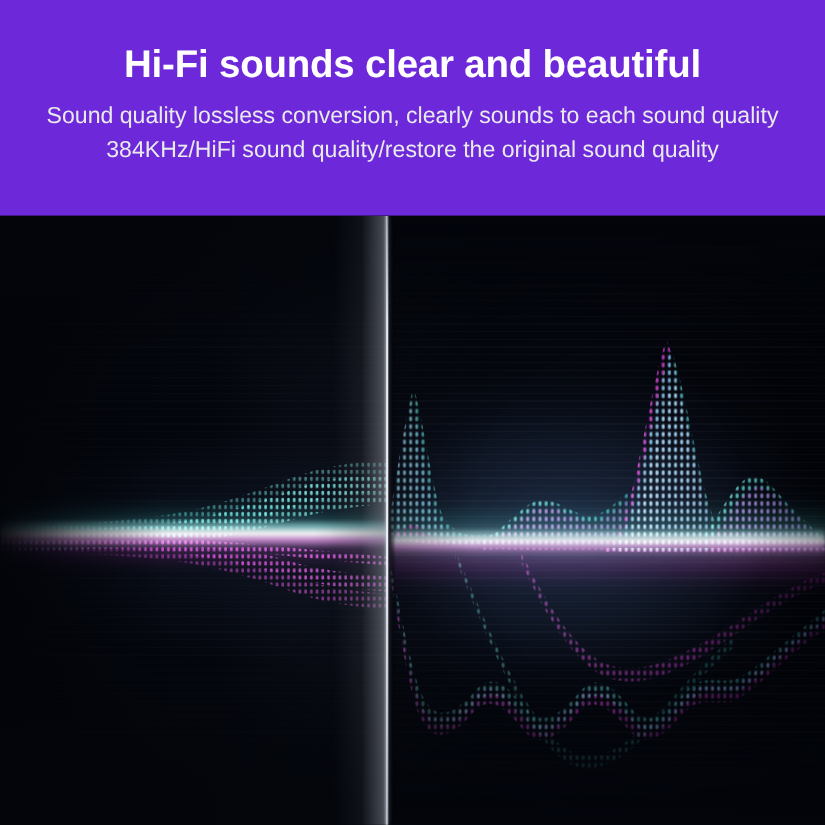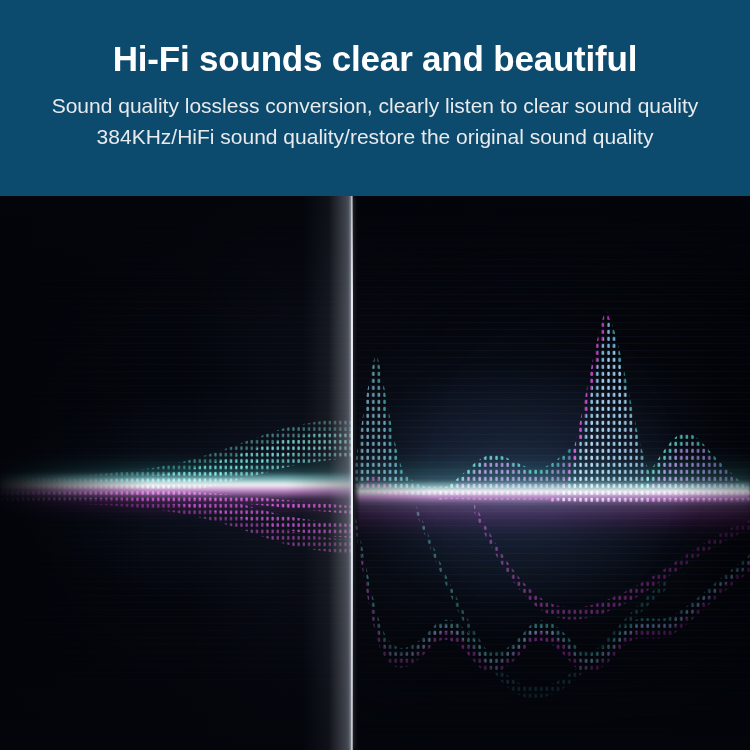--- a/index.html
+++ b/index.html
@@ -16,21 +16,21 @@
     font-family: "Liberation Sans", sans-serif;
     user-select: none;
   }
 
   
   .header {
     position: absolute;
     left: 0; top: 0;
     width: 750px;
     height: 196px;
-    background: #0c4a6e;
+    background: #6d28d9;
     z-index: 20;
   }
   .title {
     position: absolute;
     left: 0; top: 38px;
     width: 750px;
     text-align: center;
     color: #ffffff;
     font-size: 35px;
     font-weight: bold;
@@ -213,21 +213,21 @@
     z-index: 11; pointer-events: none;
   }
 </style>
 </head>
 <body>
 
 <div id="page">
 
   <div class="header">
     <div class="title">Hi-Fi sounds clear and beautiful</div>
-    <div class="subtitle">Sound quality lossless conversion, clearly listen to clear sound quality 384KHz/HiFi sound quality/restore the original sound quality</div>
+    <div class="subtitle">Sound quality lossless conversion, clearly sounds to each sound quality 384KHz/HiFi sound quality/restore the original sound quality</div>
   </div>
 
   <div class="panel">
 
     <div class="half half-left">
       <div class="bg-left"></div>
       <div class="scanlines" style="opacity:.35"></div>
 
       <svg class="wave-svg" viewBox="0 0 352 554" preserveAspectRatio="none">
         <defs>

